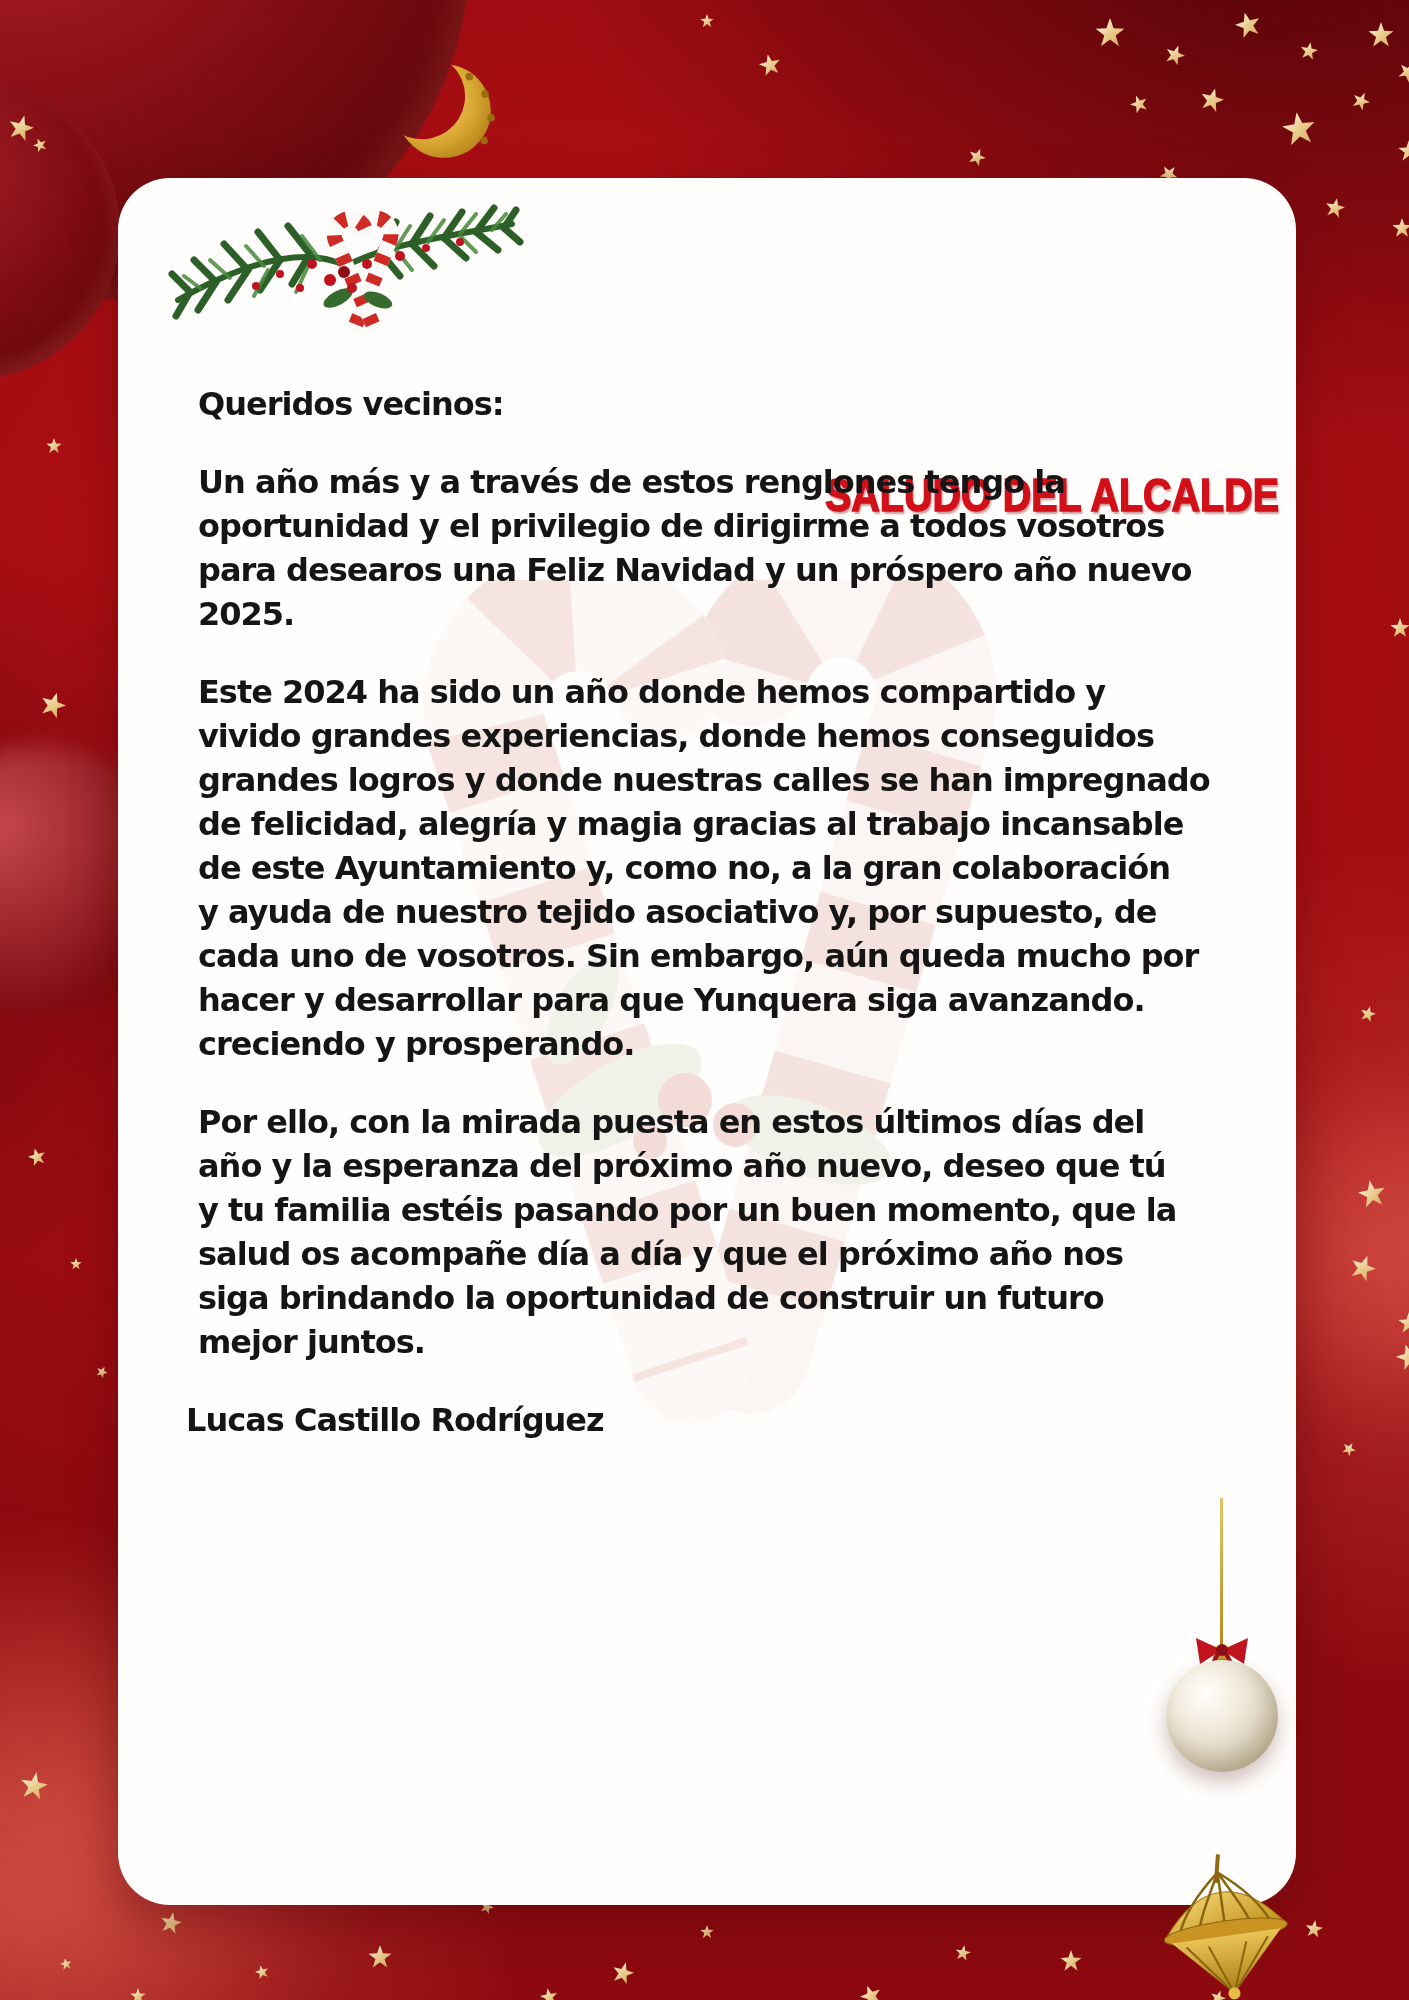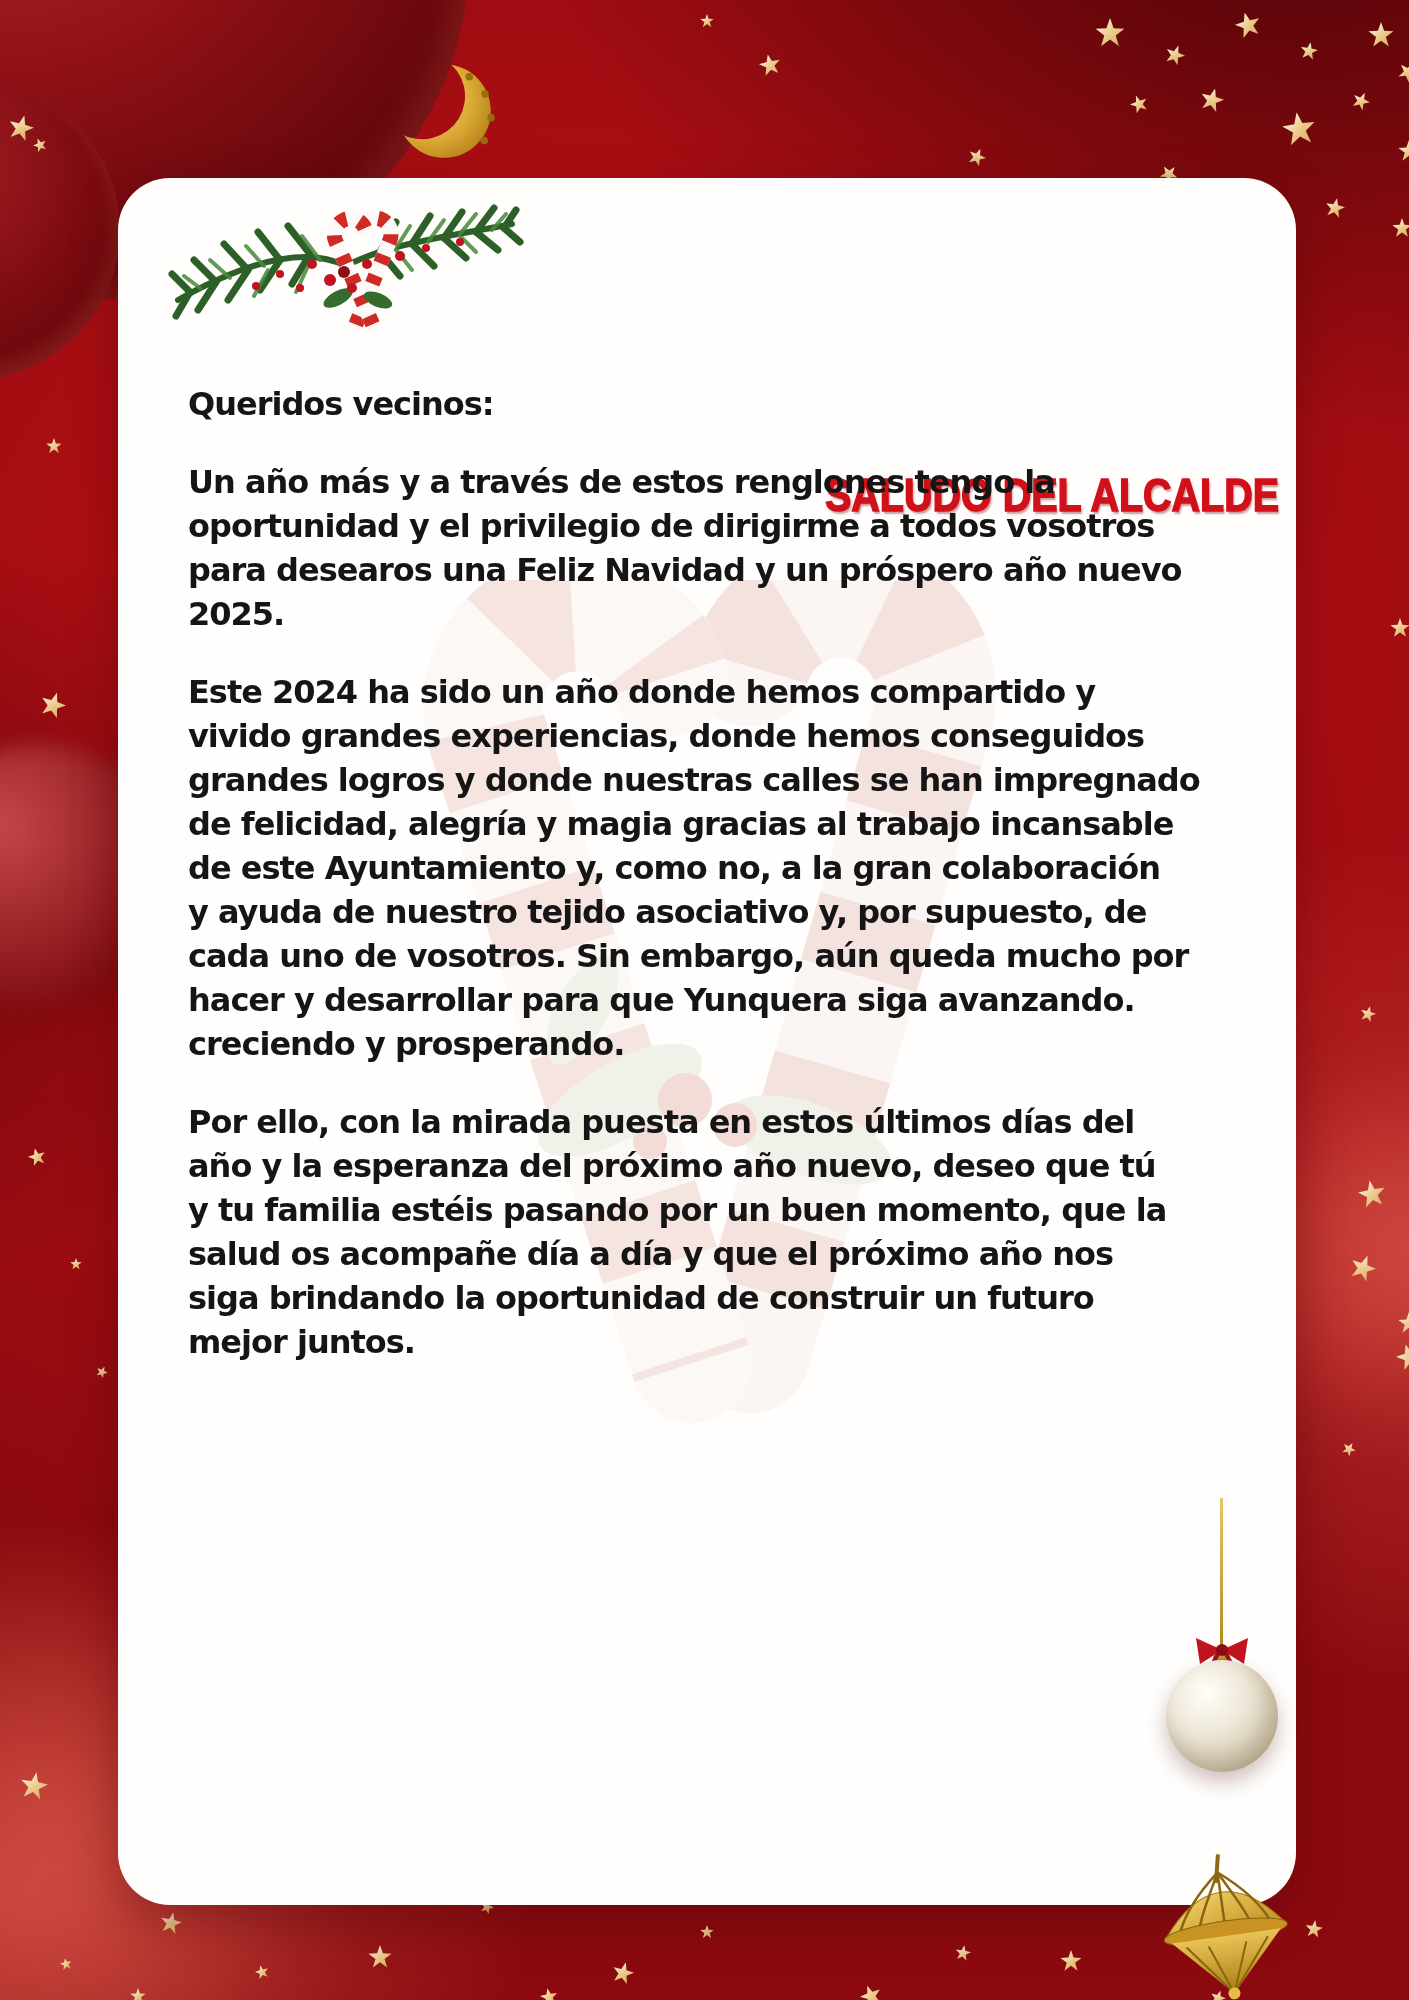--- a/index.html
+++ b/index.html
@@ -46,21 +46,21 @@
     color:#d2101a;-webkit-text-stroke:1.6px #d2101a;
     text-shadow:2px 3px 2px rgba(120,4,8,.38);
     transform:scaleX(.84);transform-origin:center;white-space:nowrap;z-index:2;
   }
   .watermark{position:absolute;left:202px;top:402px;width:800px;height:900px;opacity:.30;z-index:1;}
   .wreath{position:absolute;left:42px;top:24px;width:368px;height:150px;z-index:2;}
   .letter{
     position:absolute;left:68px;top:204px;z-index:2;
     color:#151515;font-size:32px;line-height:44px;font-weight:bold;letter-spacing:-1px;
   }
-  .letter p{margin:0 0 34px 2px;white-space:pre;}
+  .letter p{margin:0 0 34px 12px;white-space:pre;}
   .letter .sig p{margin:0;}
   
   .hang{position:absolute;left:1164px;top:1498px;width:120px;height:290px;z-index:3;}
   .hang .string{position:absolute;left:56px;top:0;width:3px;height:152px;
     background:linear-gradient(#e7c468,#b08a1e);}
   .hang .cap{position:absolute;left:49px;top:148px;width:17px;height:16px;border-radius:3px;
     background:linear-gradient(#f0d57a,#a97f15);}
   .hang .bow{position:absolute;left:27px;top:136px;}
   .hang .ball{position:absolute;left:2px;top:162px;width:112px;height:112px;border-radius:50%;
     background:radial-gradient(circle at 36% 30%, #fffef9 0%, #efe9da 35%, #d6ccb6 70%, #a89b80 100%);
@@ -259,20 +259,21 @@
 cada uno de vosotros. Sin embargo, aún queda mucho por
 hacer y desarrollar para que Yunquera siga avanzando.
 creciendo y prosperando.</p>
       <p>Por ello, con la mirada puesta en estos últimos días del
 año y la esperanza del próximo año nuevo, deseo que tú
 y tu familia estéis pasando por un buen momento, que la
 salud os acompañe día a día y que el próximo año nos
 siga brindando la oportunidad de construir un futuro
 mejor juntos.</p>
       <div class="sig">
+        <p>Lucas Castillo Rodríguez</p>
       </div>
     </div>
   </div>
 
   <div class="hang">
     <div class="string"></div>
     <div class="cap"></div>
     <svg class="bow" width="62" height="36" viewBox="0 0 62 36">
       <path d="M31,16 L5,4 L9,30 Z" fill="#c21420"></path>
       <path d="M31,16 L57,4 L53,30 Z" fill="#c21420"></path>

